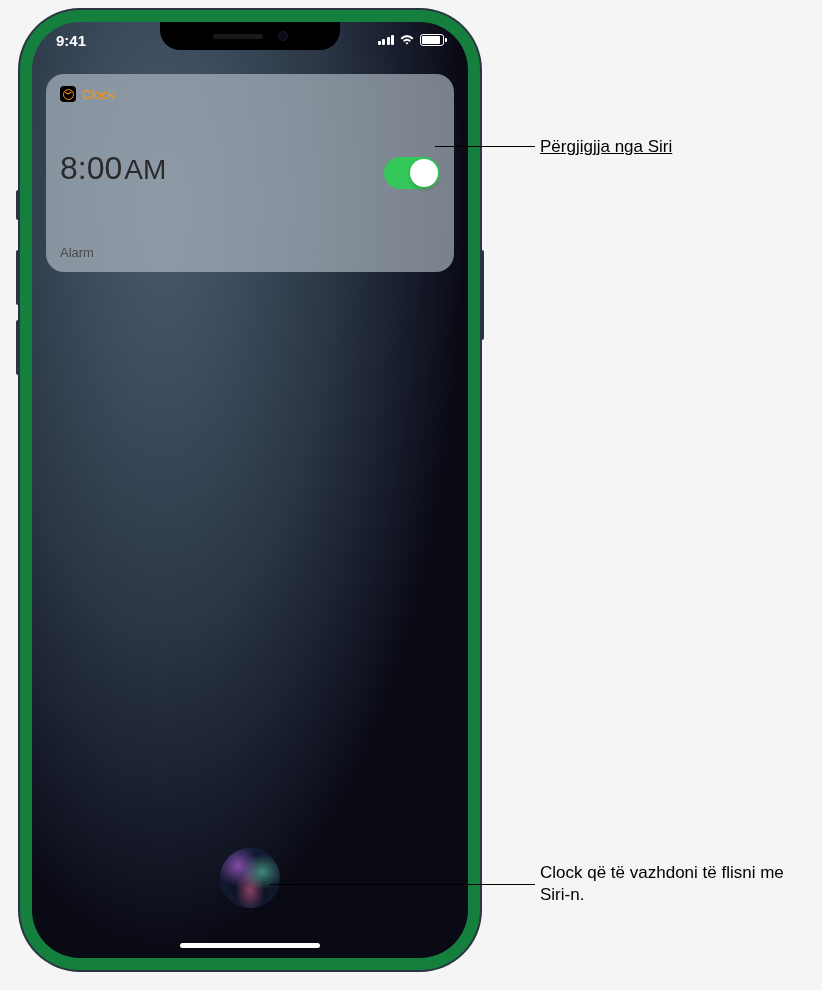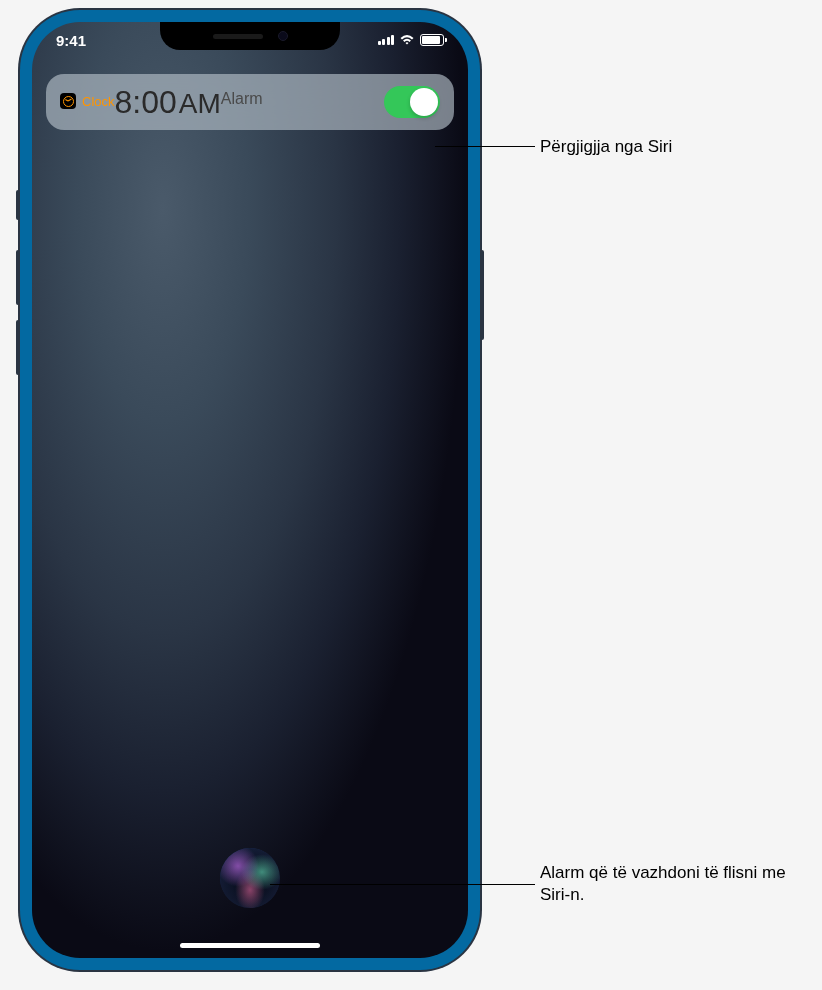--- a/index.html
+++ b/index.html
@@ -15,21 +15,21 @@
       height: 990px;
       position: relative;
     }
     
     .phone-frame {
       position: absolute;
       left: 20px;
       top: 10px;
       width: 460px;
       height: 960px;
-      background: #0369a1;
+      background: #15803d;
       border-radius: 60px;
       padding: 12px;
       box-shadow: 0 0 0 2px #2a3442;
     }
     
     .phone-buttons-left {
       position: absolute;
       left: -4px;
       top: 180px;
     }
@@ -188,21 +188,22 @@
       backdrop-filter: blur(20px);
       border-radius: 18px;
       padding: 12px 14px;
       display: flex;
       align-items: center;
       justify-content: space-between;
     }
     
     .notification-left {
       display: flex;
-      flex-direction: row;
+      flex-direction: column;
+      gap: 48px;
     }
     
     .notification-header {
       display: flex;
       align-items: center;
       gap: 6px;
       margin-bottom: 2px;
     }
     
     .clock-icon {
@@ -259,22 +260,22 @@
       align-items: baseline;
     }
     
     .notification-time-ampm {
       font-size: 28px;
       margin-left: 2px;
     }
     
     .notification-subtitle {
       color: #4a4a4a;
-      font-size: 16px;
-      margin-top: 4px;
+      font-size: 13px;
+      margin-top: 13px;
     }
     
     .toggle {
       width: 56px;
       height: 32px;
       background: #34c759;
       border-radius: 16px;
       position: relative;
       cursor: pointer;
     }
@@ -332,20 +333,21 @@
     .callout {
       position: absolute;
       font-size: 17px;
       color: #000;
       line-height: 1.3;
     }
     
     .callout-1 {
       top: 136px;
       left: 540px;
+      text-decoration: underline;
     }
     
     .callout-2 {
       top: 862px;
       left: 540px;
       width: 260px;
     }
     
     .callout-line {
       position: absolute;
@@ -427,13 +429,13 @@
     </div>
 
     <div class="home-indicator"></div>
   </div>
 </div>
 
 <div class="callout-line callout-line-1"></div>
 <div class="callout callout-1">Përgjigjja nga Siri</div>
 
 <div class="callout-line-2"></div>
-<div class="callout callout-2">Alarm që të vazhdoni të flisni me Siri-n.</div>
+<div class="callout callout-2">Clock që të vazhdoni të flisni me Siri-n.</div>
 
 </body></html>

